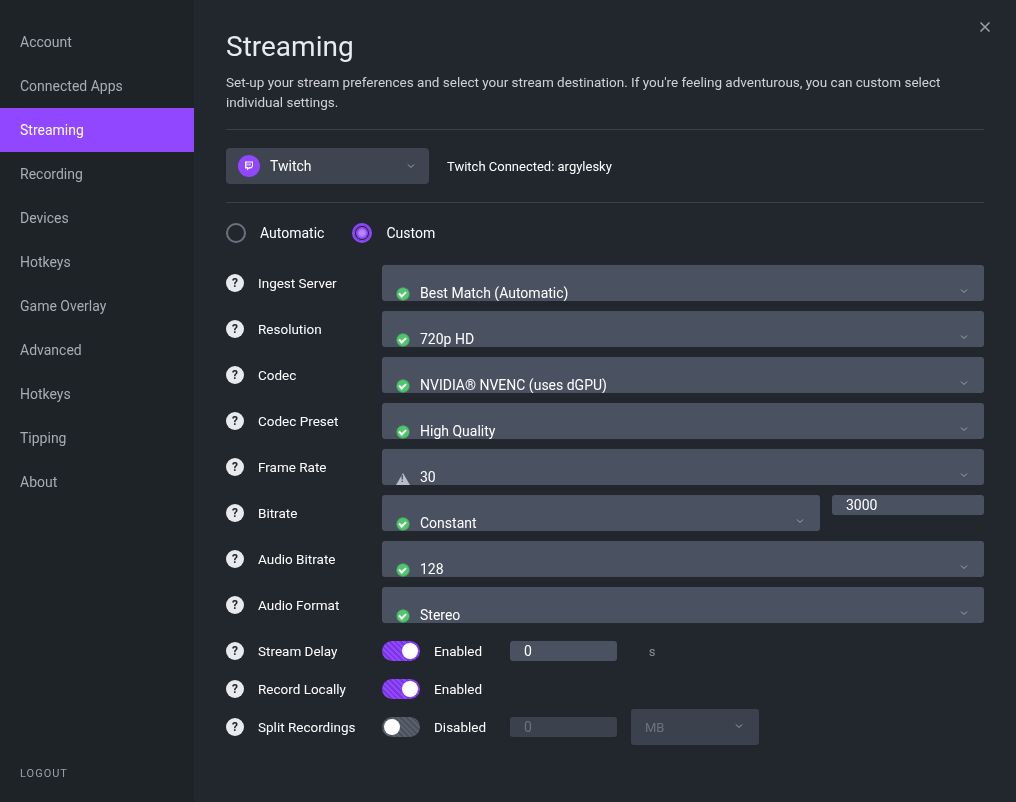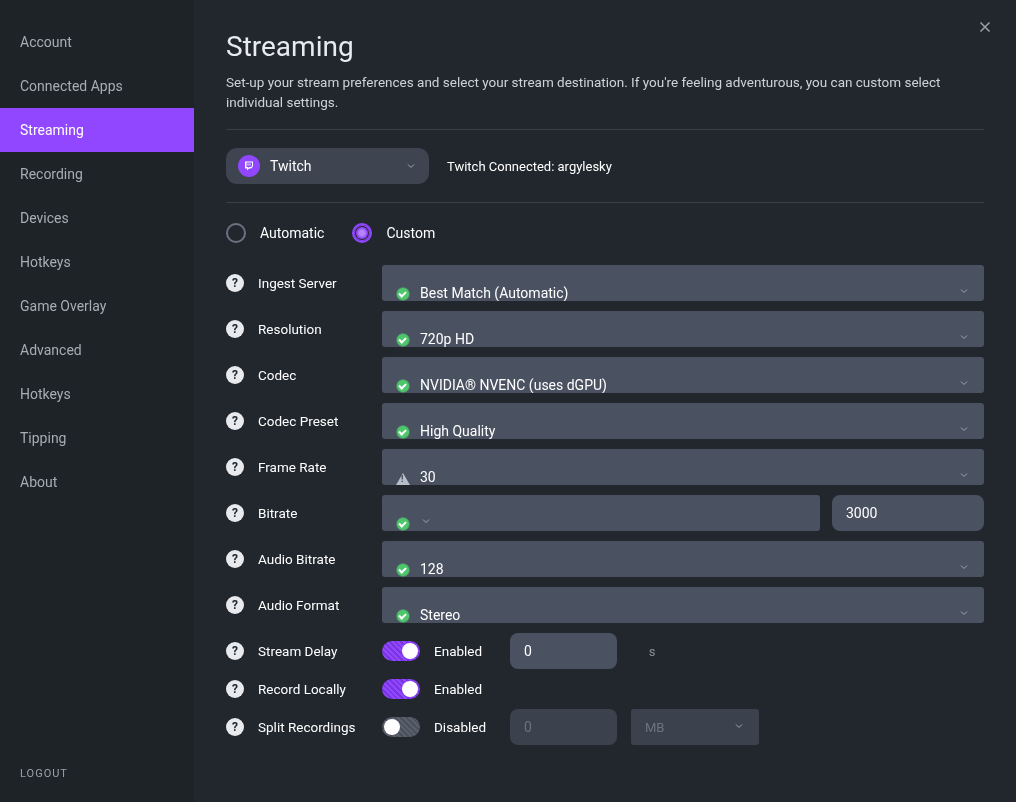--- a/index.html
+++ b/index.html
@@ -72,21 +72,21 @@
   .dest-row {
     display: flex;
     align-items: center;
     gap: 18px;
     padding: 18px 0;
   }
   .destination-select {
     width: 203px;
     height: 36px;
     background: #3e4450;
-    border-radius: 11px;
+    border-radius: 4px;
     display: flex;
     align-items: center;
     padding: 0 12px;
     cursor: pointer;
   }
   .twitch-icon {
     width: 22px;
     height: 22px;
     border-radius: 50%;
     background: #9146ff;
@@ -183,22 +183,22 @@
     width:0;height:0;margin-right:10px; border-radius:0;
     border-left:7px solid transparent; border-right:7px solid transparent;
     border-bottom:12px solid #b8bec8;
   }
   .status-dot.warn::after{
     content:"!"; position:absolute; left:-2px; top:1px; color:#3e4450;
     font-size:9px; font-weight:700;
   }
   .select-text { color: #fff; font-size: 14px; flex: 1; white-space: nowrap; overflow: hidden; text-overflow: ellipsis; }
   .num-input {
-    width: 152px; height: 36px; background: #4a5160;
-    border-radius:8px; padding: 0 14px;
+    width: 152px; height: 20px; background: #4a5160;
+    border-radius:3px; padding: 0 14px;
     color:#fff; font-size:14px; display:flex; align-items:center;
   }
   .num-input.disabled{ background:#3c424d; color:#6b7280;}
   .unit-box{
     width:107px; height:36px; background:#4a5160; border-radius:3px;
     display:flex; align-items:center; padding:0 14px; color:#fff; font-size:13px;
   }
   .unit-box.small{ width:42px; justify-content:center; background:transparent; color:#888e99;}
   .unit-box.disabled{ background:#3c424d; color:#6b7280;}
   .toggle {
@@ -327,20 +327,21 @@
           </svg></span>
     </div>
   </div>
 
   <div class="setting-row">
     <span class="help-icon">?</span>
     <span class="setting-label">Bitrate</span>
     <div class="bitrate-group">
       <div class="select-box" style="flex:1">
         <span class="status-dot ok"></span>
+        <span class="select-text">Constant</span>
         <span class="chev"><svg width="12" height="12" viewBox="0 0 24 24">
               <path d="M6 9l6 6 6-6" stroke="currentColor" stroke-width="2" fill="none"></path>
             </svg></span>
       </div>
       <div class="num-input">3000</div>
     </div>
   </div>
 
   <div class="setting-row">
     <span class="help-icon">?</span>

